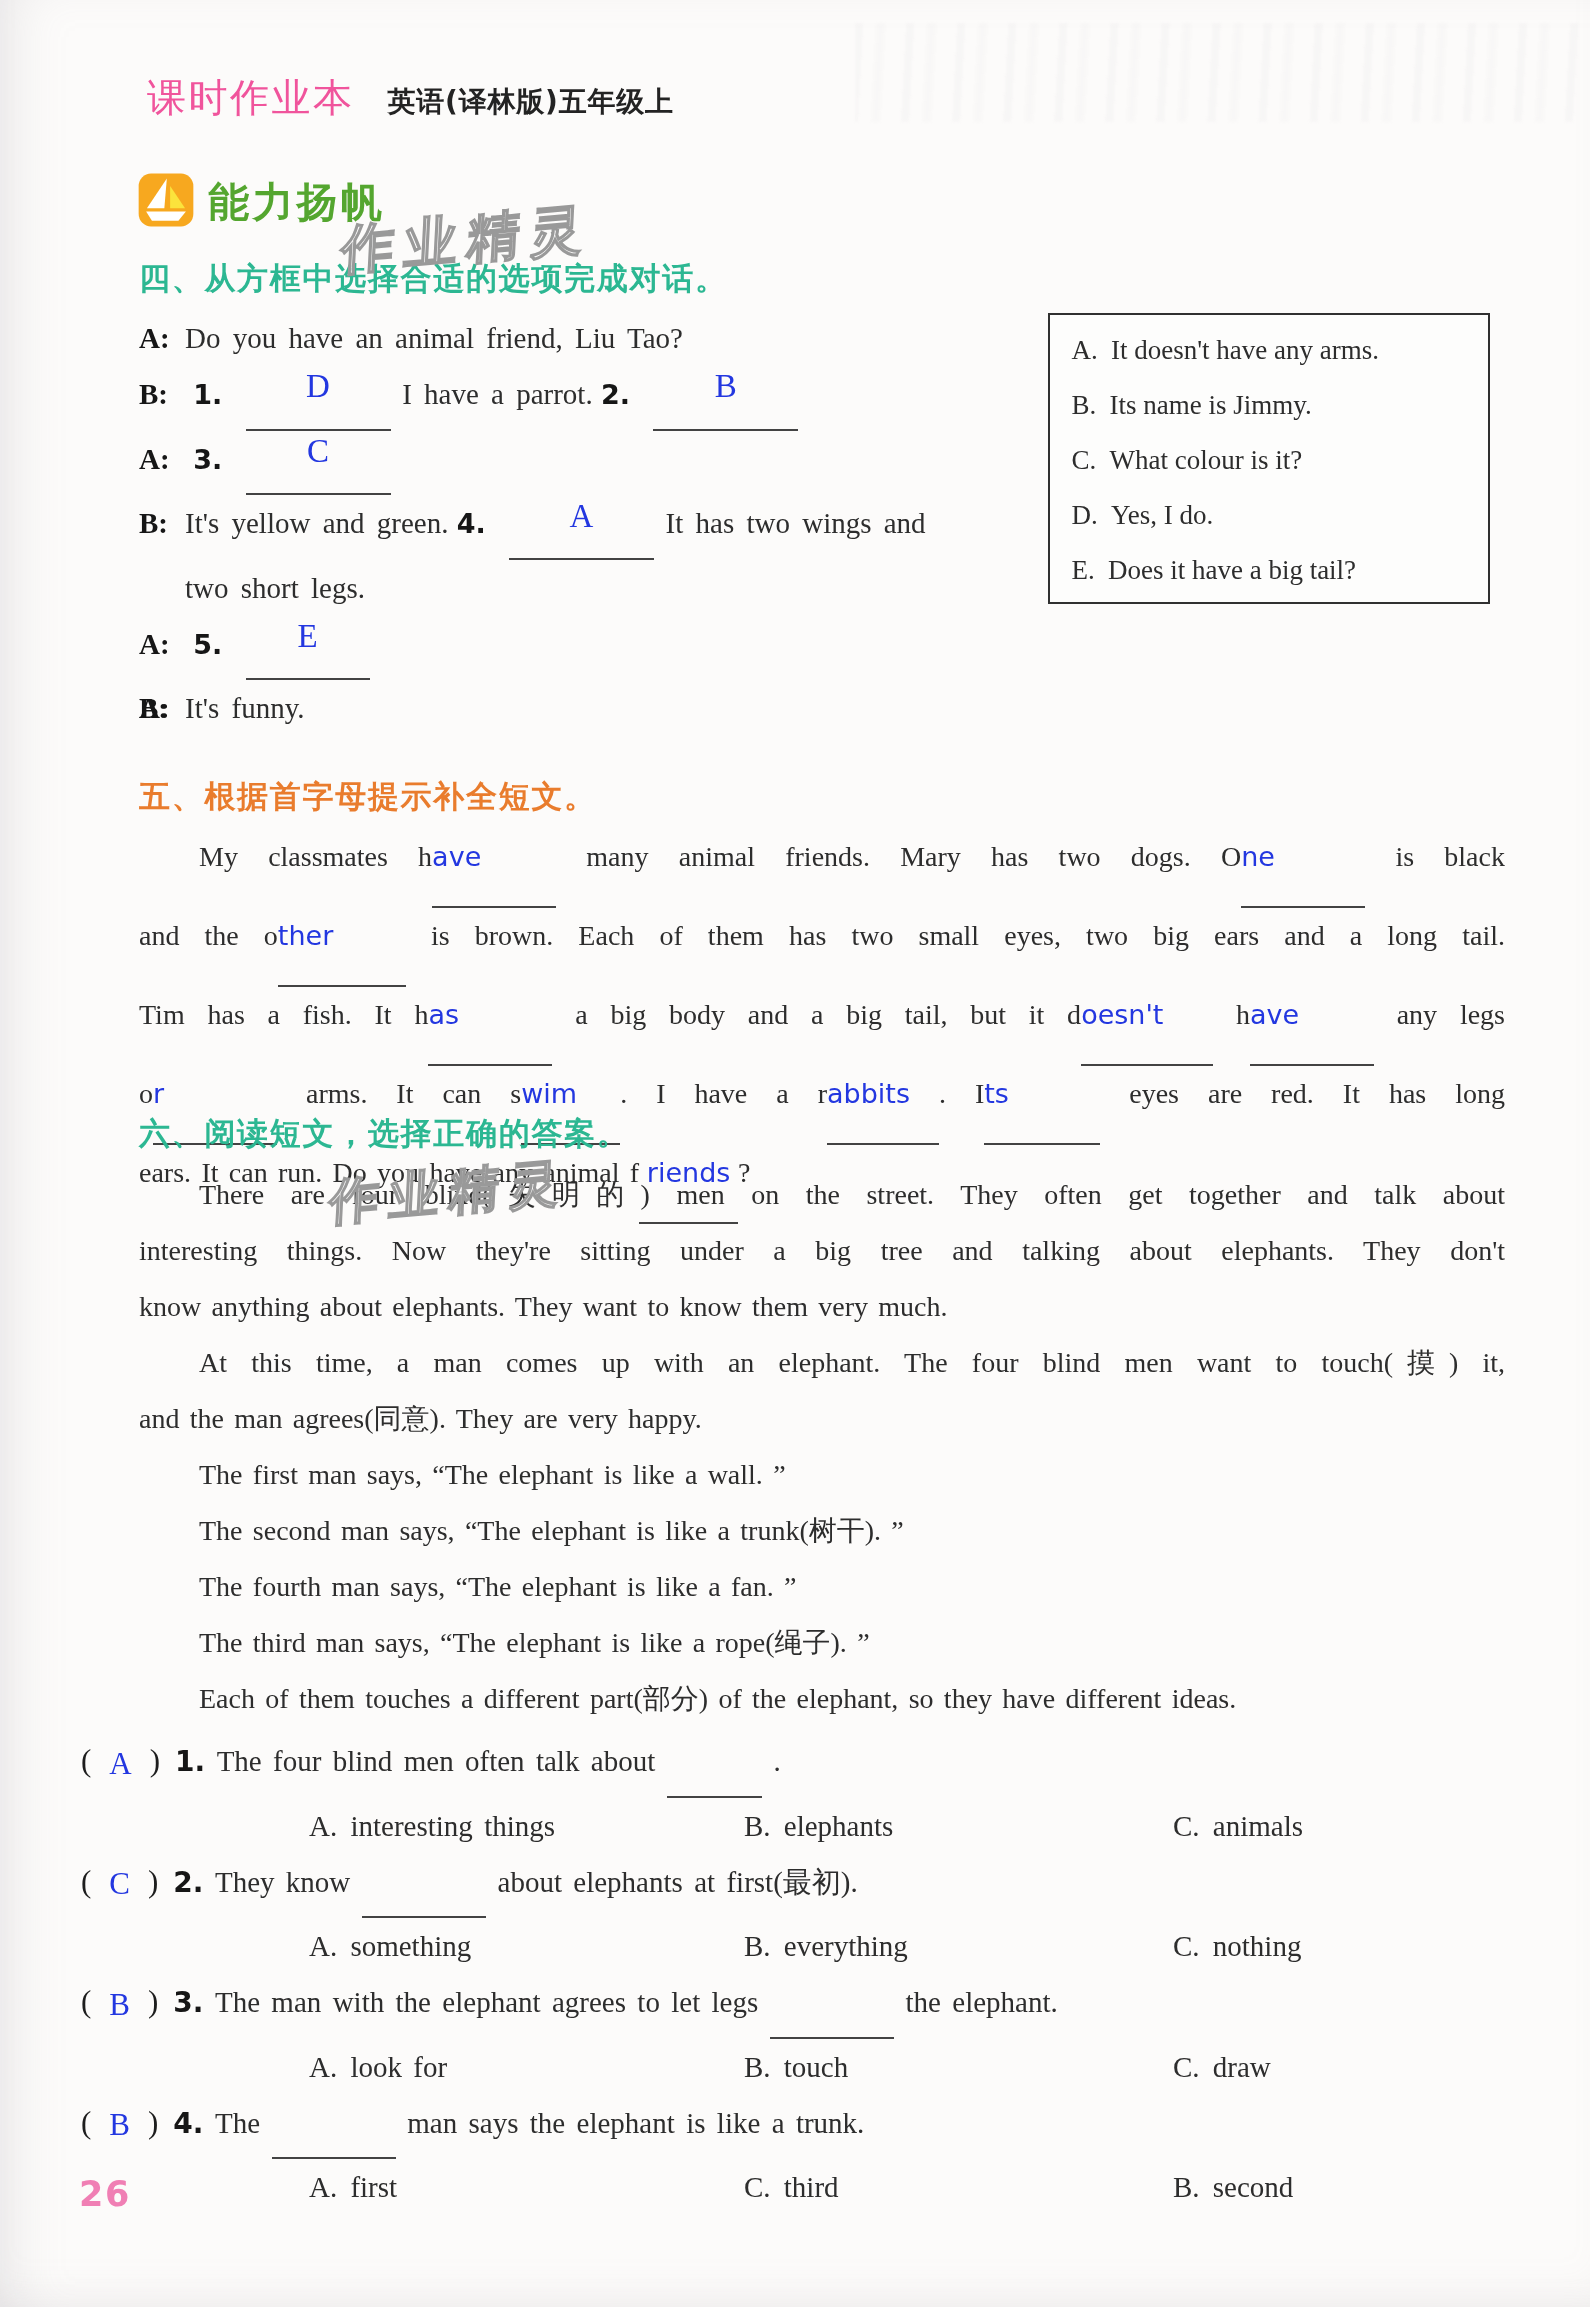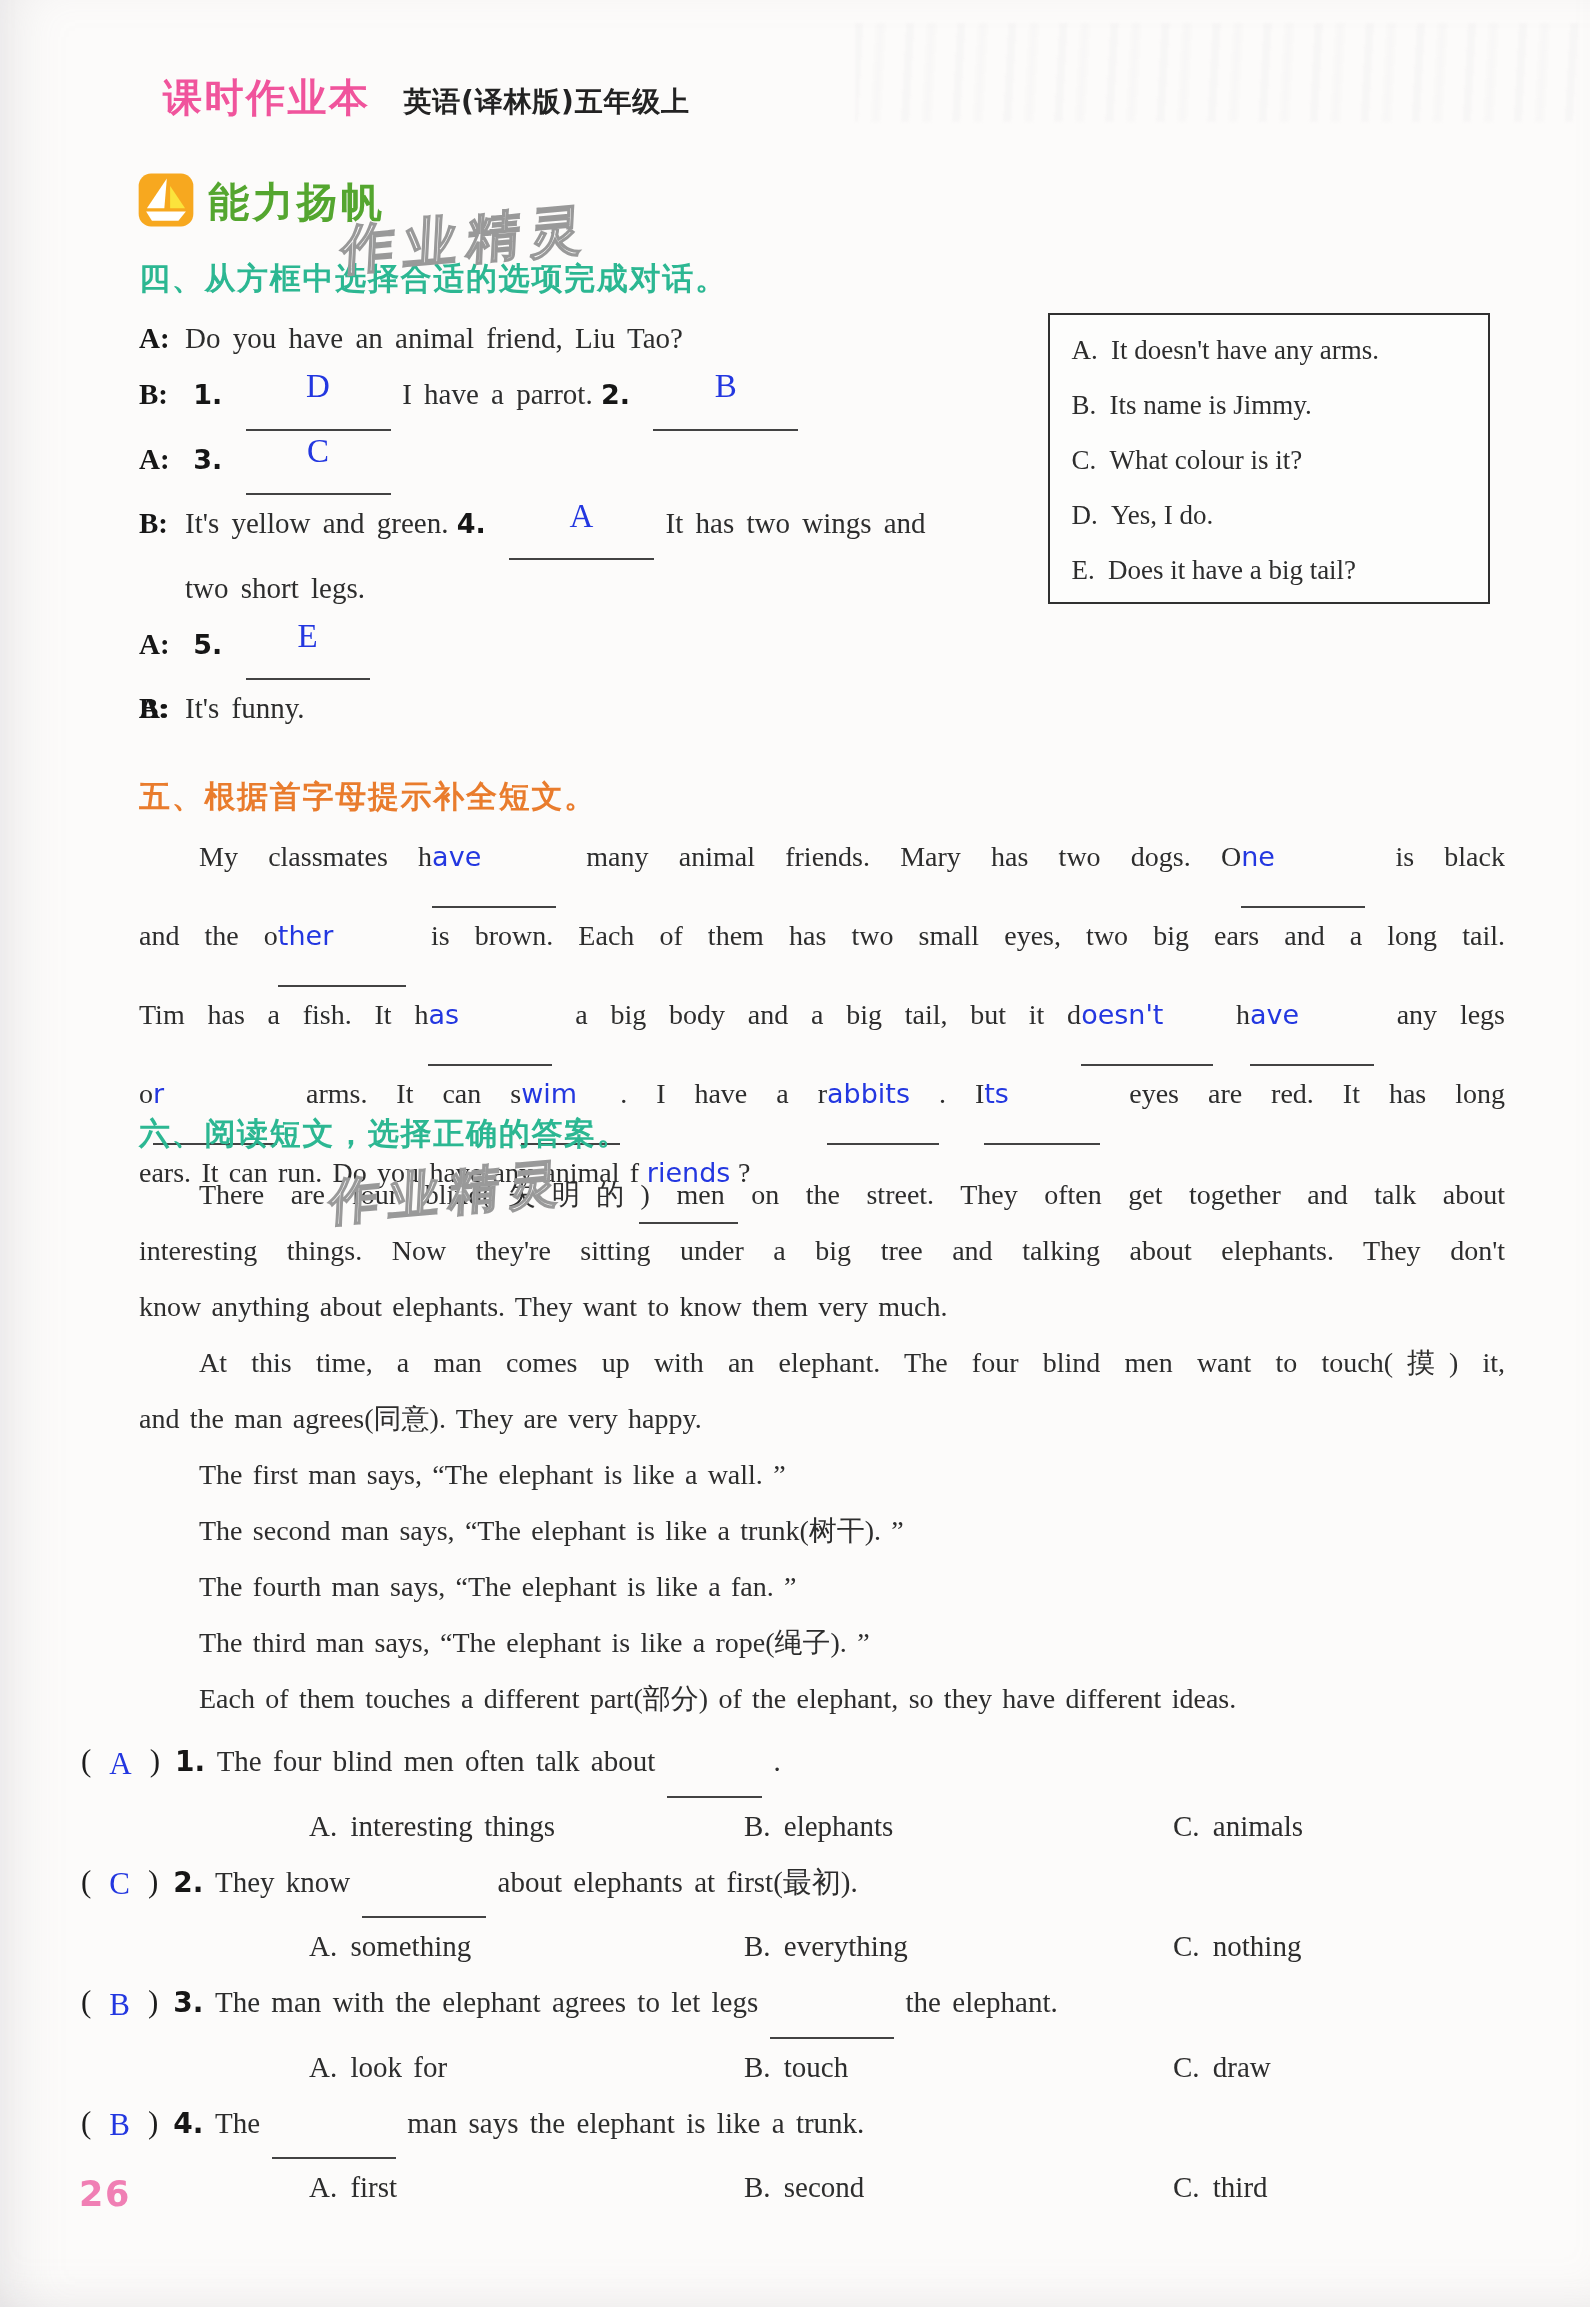--- a/index.html
+++ b/index.html
@@ -6,21 +6,21 @@
     --pink:#f0549c; --green:#54a62f; --teal:#2cb792; --orange:#e97c2d;
     --blue:#2337e0; --pagepink:#f07fb4; --ink:#2d2d2d;
   }
   html,body{margin:0;padding:0;background:#e9e7e8;}
   .page{position:relative;width:1591px;height:2307px;background:#fcfbfa;overflow:hidden;
         font-family:"Liberation Serif","DejaVu Serif",serif;color:var(--ink);
         box-shadow:inset 38px 0 58px -33px rgba(170,165,172,.28), inset 0 -33px 50px -33px rgba(170,165,172,.18);}
   
   .hdr{position:absolute;top:71px;left:147px;display:flex;align-items:baseline;gap:33px;
        font-family:"DejaVu Sans","Liberation Sans",sans-serif;white-space:nowrap;}
-  .brand{font-size:39px;font-weight:bold;color:var(--pink);letter-spacing:2.5px;margin-left:16px;}
+  .brand{font-size:39px;font-weight:normal;color:var(--pink);letter-spacing:2.5px;}
   .sub{font-size:28px;font-weight:bold;color:#232323;letter-spacing:0.8px;}
   
   .ghost{position:absolute;right:8.3px;top:23px;width:728px;height:99px;opacity:.55;filter:blur(1.7px);
          background:repeating-linear-gradient(93deg, rgba(186,180,190,.13) 0 8.3px, transparent 8.3px 21.5px,
                     rgba(186,180,190,.10) 21.5px 30px, transparent 30px 51px);}
   
   .badge{position:absolute;top:171px;left:137px;display:flex;align-items:center;gap:13.2px;}
   .badgeTxt{font-family:"DejaVu Sans","Liberation Sans",sans-serif;font-size:41px;font-weight:bold;
             color:var(--green);letter-spacing:3.3px;}
   
@@ -151,20 +151,20 @@
       </div>
       <div class="qrow"><span class="paren">(</span><span class="qans">B</span><span class="paren pr">)</span><span class="qnum">3.</span><span class="txt">The man with the elephant agrees to let legs</span><span class="blank" style="width: 124px;"><span class="cap">&nbsp;</span></span><span class="txt">the elephant.</span></div>
       <div class="optrow">
         <span class="ocell"><span class="olbl">A.</span><span>look for</span></span>
         <span class="ocell"><span class="olbl">B.</span><span>touch</span></span>
         <span class="ocell"><span class="olbl">C.</span><span>draw</span></span>
       </div>
       <div class="qrow"><span class="paren">(</span><span class="qans">B</span><span class="paren pr">)</span><span class="qnum">4.</span><span class="txt">The</span><span class="blank" style="width: 124px;"><span class="cap">&nbsp;</span></span><span class="txt">man says the elephant is like a trunk.</span></div>
       <div class="optrow">
         <span class="ocell"><span class="olbl">A.</span><span>first</span></span>
+        <span class="ocell"><span class="olbl">C.</span><span>third</span></span>
         <span class="ocell"><span class="olbl">B.</span><span>second</span></span>
-        <span class="ocell"><span class="olbl">C.</span><span>third</span></span>
       </div>
     </div>
 
   <div class="pageno">26</div>
 </div>
 
 
 </body></html>

